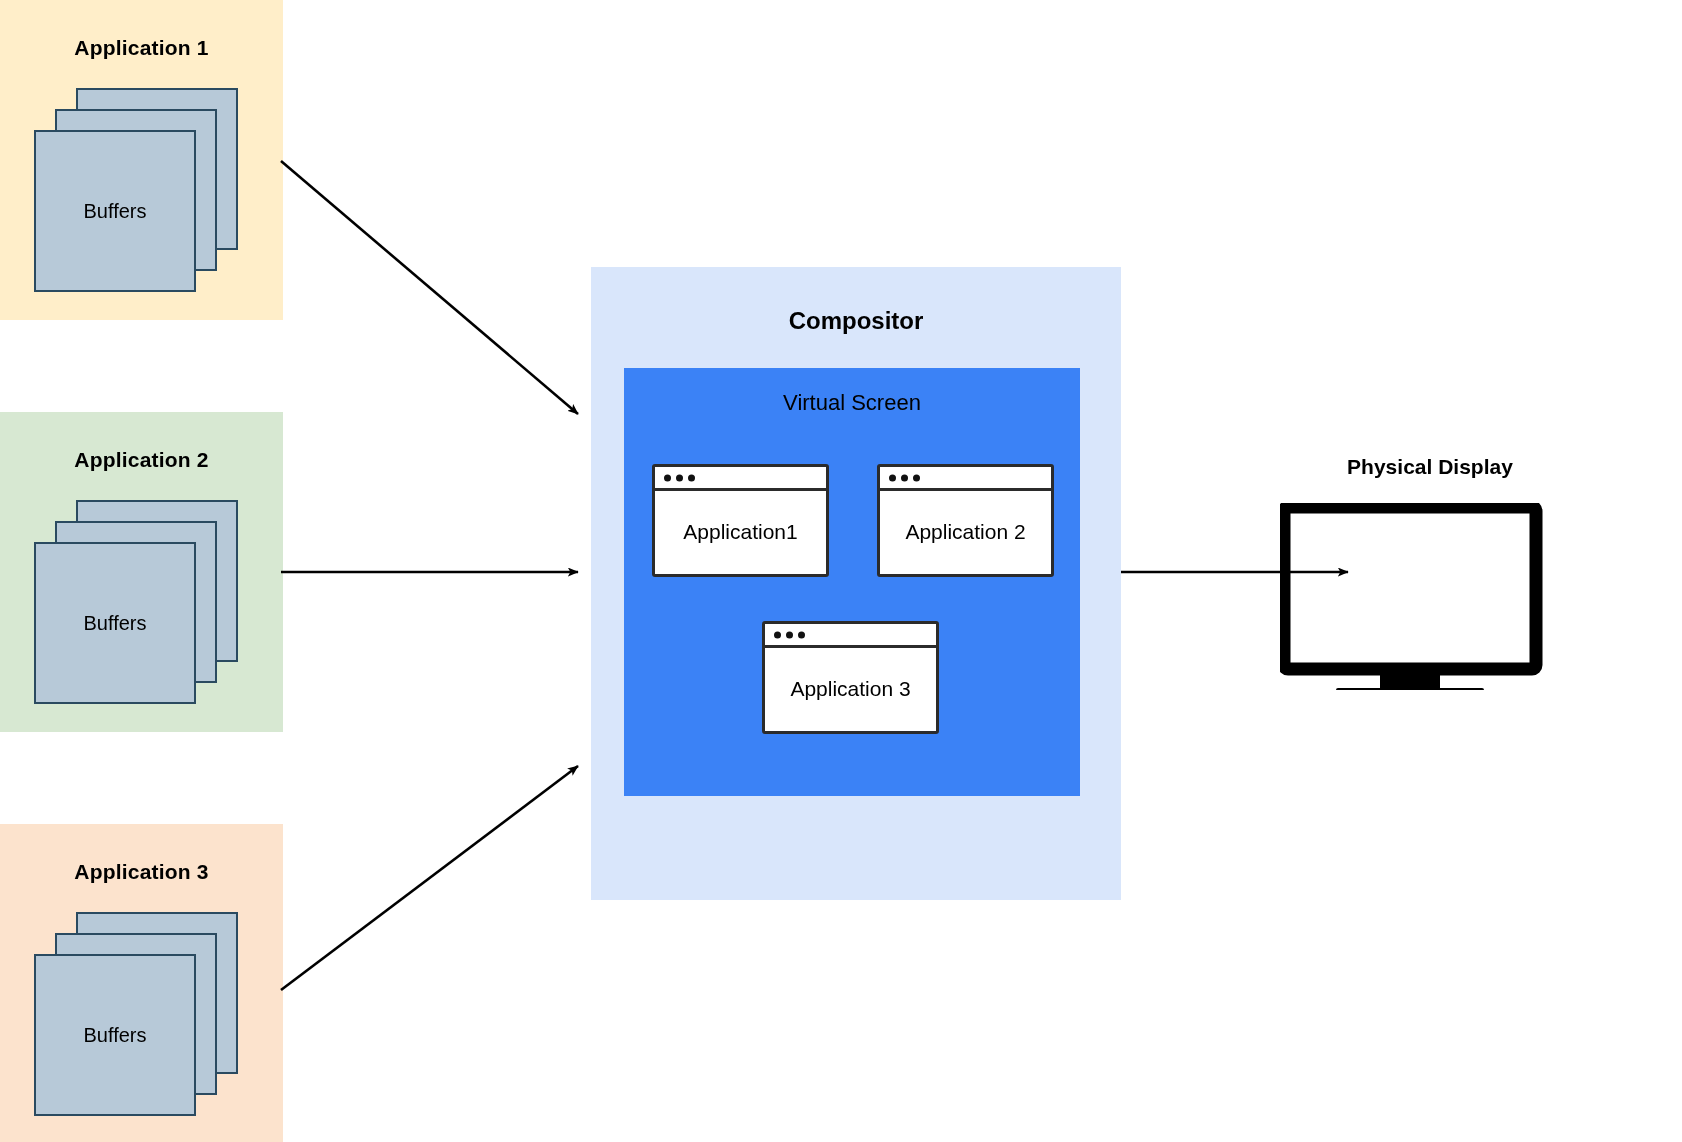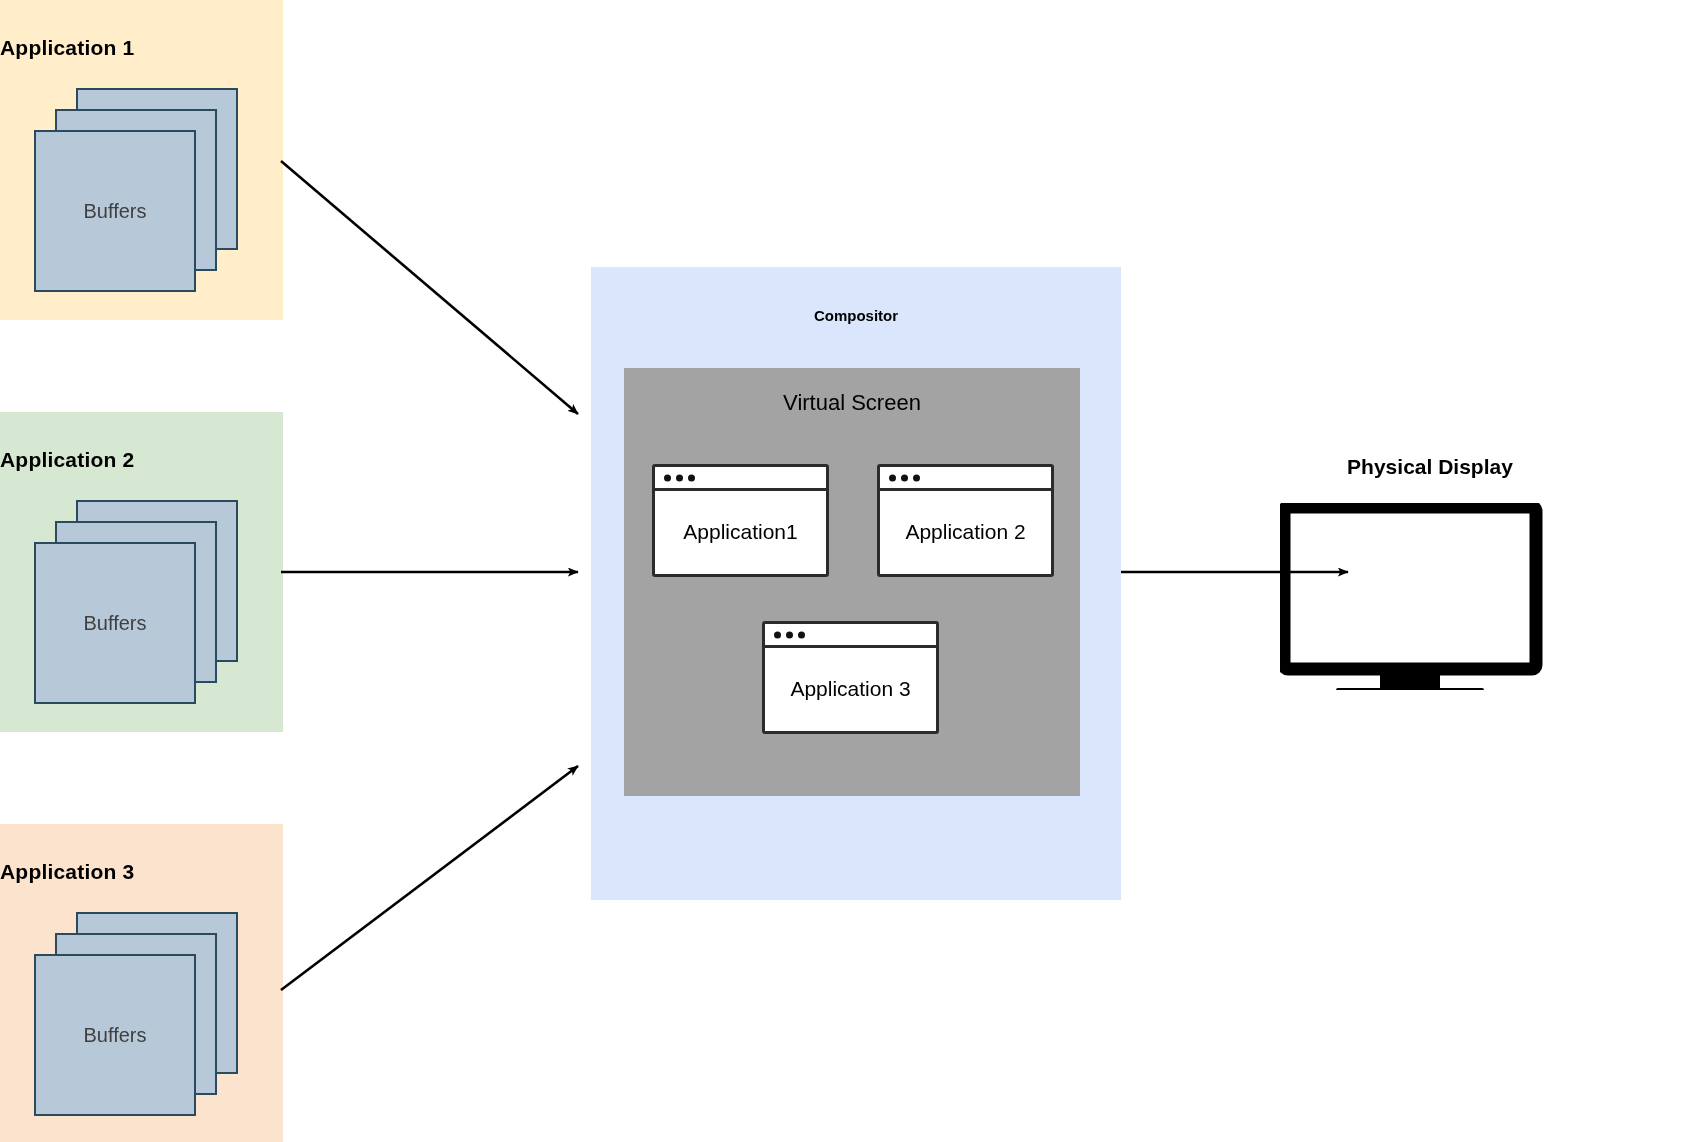--- a/index.html
+++ b/index.html
@@ -27,21 +27,21 @@
   }
   #app-panel-1 { left: 0px;  top: 0px;   width: 283px; height: 320px; background: #ffeec9; }
   #app-panel-2 { left: 0px;  top: 412px; width: 283px; height: 320px; background: #d7e8d2; }
   #app-panel-3 { left: 0px;  top: 824px; width: 283px; height: 320px; background: #fce3cd; }
 
   .app-title {
     position: absolute;
     left: 0;
     right: 0;
     top: 36px;
-    text-align: left;
+    text-align: center;
     font-size: 21px;
     font-weight: bold;
     letter-spacing: 0.2px;
     font-family: "Liberation Sans", sans-serif;
   }
 
   
   .buffer-stack {
     position: absolute;
     left: 34px;
@@ -59,48 +59,48 @@
   .buffer-sheet.middle { left: 21px; top: 21px; width: 162px; height: 162px; }
   .buffer-sheet.front  { left: 0px;  top: 42px; width: 162px; height: 162px; }
   .buffer-label {
     position: absolute;
     left: 0; right: 0;
     top: 50%;
     transform: translateY(-50%);
     text-align: center;
     font-size: 20px;
     font-weight: normal;
-    color: #404040;
+    color: #000000;
   }
 
   
   #compositor-box {
     position: absolute;
     left: 591px;
     top: 267px;
     width: 530px;
     height: 633px;
     background: #d9e6fb;
     box-sizing: border-box;
   }
   #compositor-title {
     position: absolute;
     left: 0; right: 0;
     top: 40px;
     text-align: center;
-    font-size: 15px;
+    font-size: 24px;
     font-weight: bold;
   }
   #virtual-screen-box {
     position: absolute;
     left: 33px;
     top: 101px;
     width: 456px;
     height: 428px;
-    background: #a3a3a3;
+    background: #3b82f6;
   }
   #virtual-screen-title {
     position: absolute;
     left: 0; right: 0;
     top: 22px;
     text-align: center;
     font-size: 22px;
     font-weight: normal;
   }
 

